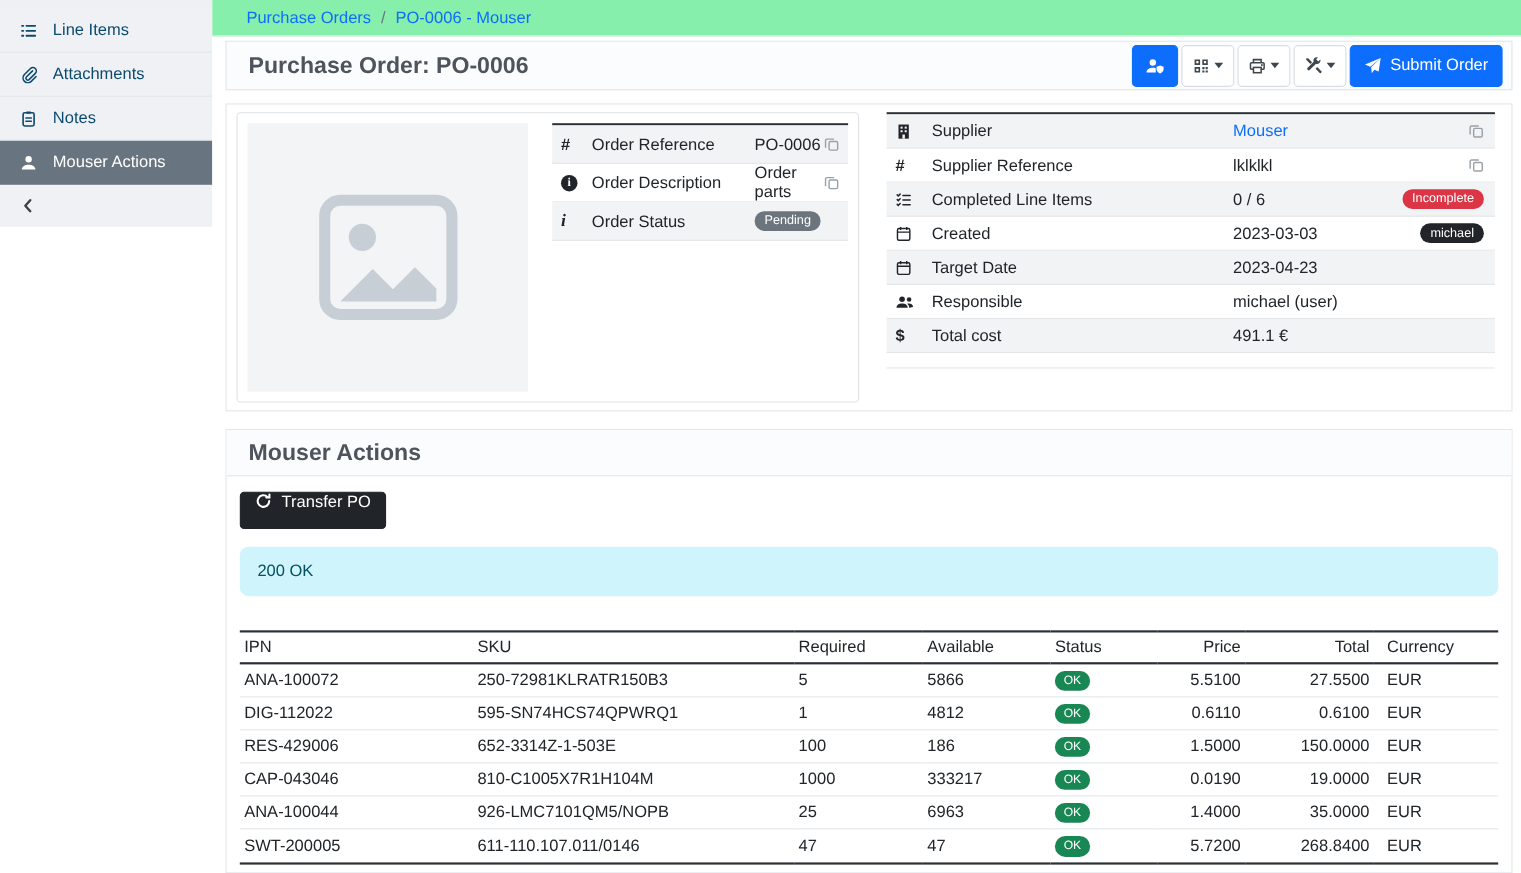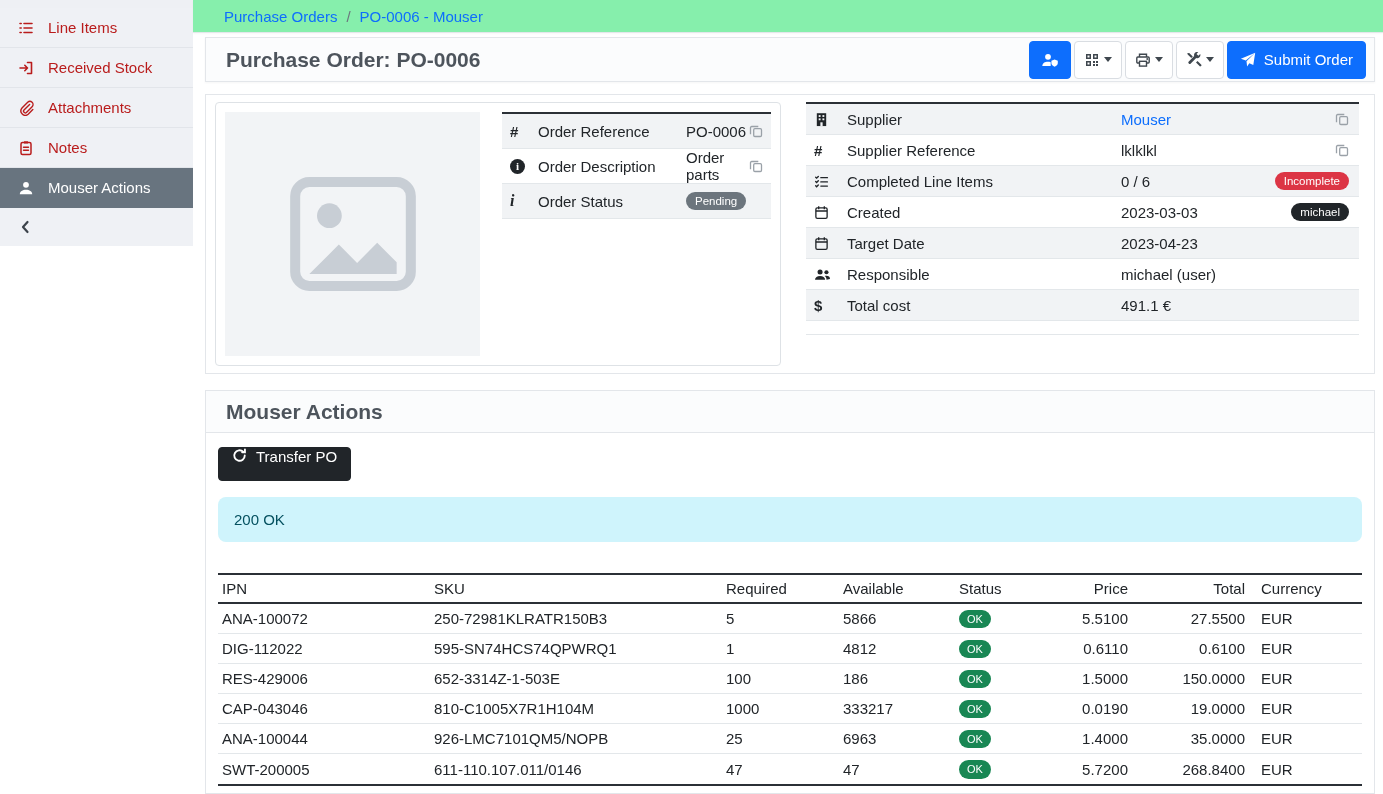--- a/index.html
+++ b/index.html
@@ -5,21 +5,21 @@
 :root{
   --accent:#0d6efd; --ok:#198754; --danger:#dc3545; --neutral:#6c757d;
   --dark:#212529; --alert-bg:#cff4fc; --alert-fg:#055160; --sidebar-active:#68747f;
 }
 *{box-sizing:border-box;margin:0;padding:0}
 html,body{width:1383px;height:794px}
 body{font-family:"Liberation Sans",sans-serif;font-size:15px;color:#212529;background:#fff;overflow:hidden}
 .app{display:flex;width:100%;height:100%}
 .left-col{width:193px;flex:none;background:#fff}
 .sidebar{background:#eef0f4;padding-top:8px}
-.side-item{display:flex;align-items:center;gap:14px;height:40px;padding-left:18px;font-size:15px;color:#b91c1c;cursor:pointer;background:#eff1f5;border-bottom:1px solid #e2e5ea}
+.side-item{display:flex;align-items:center;gap:14px;height:40px;padding-left:18px;font-size:15px;color:#0c4a6e;cursor:pointer;background:#eff1f5;border-bottom:1px solid #e2e5ea}
 .side-item svg{flex:none}
 .side-item.active{background:var(--sidebar-active);color:#fff;border-bottom-color:var(--sidebar-active)}
 .side-collapse{display:flex;align-items:center;height:38px;padding-left:18px;background:#eff1f5;color:#3c434b;cursor:pointer}
 .main{flex:1;min-width:0;display:flex;flex-direction:column;background:#fff}
 .breadcrumb-bar{height:33px;flex:none;display:flex;align-items:center;gap:9px;padding-left:31px;background:#86efac;border-bottom:1px solid #e4e7eb;box-shadow:0 1px 2px rgba(0,0,0,.03)}
 .crumb{color:var(--accent);text-decoration:none;cursor:pointer}
 .crumb-sep{color:#6c757d}
 .content{padding:4px 8px 0 12px;display:flex;flex-direction:column;overflow:hidden;flex:1}
 .header-panel{flex:none;height:45px;border:1px solid #e3e6ea;background:#fbfcfd;box-shadow:0 1px 2px rgba(0,0,0,.04);display:flex;align-items:center;justify-content:space-between;padding:0 8px 0 20px}
 .page-title{font-size:21px;font-weight:600;color:#4d545c}
@@ -77,29 +77,20 @@
       <div class="side-item">
         <svg width="16" height="16" viewBox="0 0 16 16">
             <g stroke="currentColor" stroke-width="1.6" stroke-linecap="round" fill="none">
               <path d="M2 3.5h1.2M6 3.5h8M2 8h1.2M6 8h8M2 12.5h1.2M6 12.5h8"></path>
             </g>
           </svg>
         <span>Line Items</span>
       </div>
       <div class="side-item">
         <svg width="16" height="16" viewBox="0 0 16 16">
-            <g stroke="currentColor" stroke-width="1.6" fill="none" stroke-linecap="round" stroke-linejoin="round">
-              <path d="M9.5 2.5h4v11h-4"></path>
-              <path d="M2 8h7.5M6.8 5.3L9.5 8l-2.7 2.7"></path>
-            </g>
-          </svg>
-        <span>Received Stock</span>
-      </div>
-      <div class="side-item">
-        <svg width="16" height="16" viewBox="0 0 16 16">
             <path d="M11.6 4.4L6 10a1.7 1.7 0 0 0 2.4 2.4l5.7-5.7a3.1 3.1 0 0 0-4.4-4.4L4 8a4.4 4.4 0 0 0 6.2 6.2l4.6-4.6" fill="none" stroke="currentColor" stroke-width="1.4" stroke-linecap="round"></path>
           </svg>
         <span>Attachments</span>
       </div>
       <div class="side-item">
         <svg width="16" height="16" viewBox="0 0 16 16">
             <rect x="3" y="2.5" width="10" height="12" rx="1.5" fill="none" stroke="currentColor" stroke-width="1.5"></rect>
             <path d="M6 1.3h4v2.2H6z" fill="currentColor"></path>
             <path d="M5.5 7.2h5M5.5 10.2h5" stroke="currentColor" stroke-width="1.4" stroke-linecap="round"></path>
           </svg>

